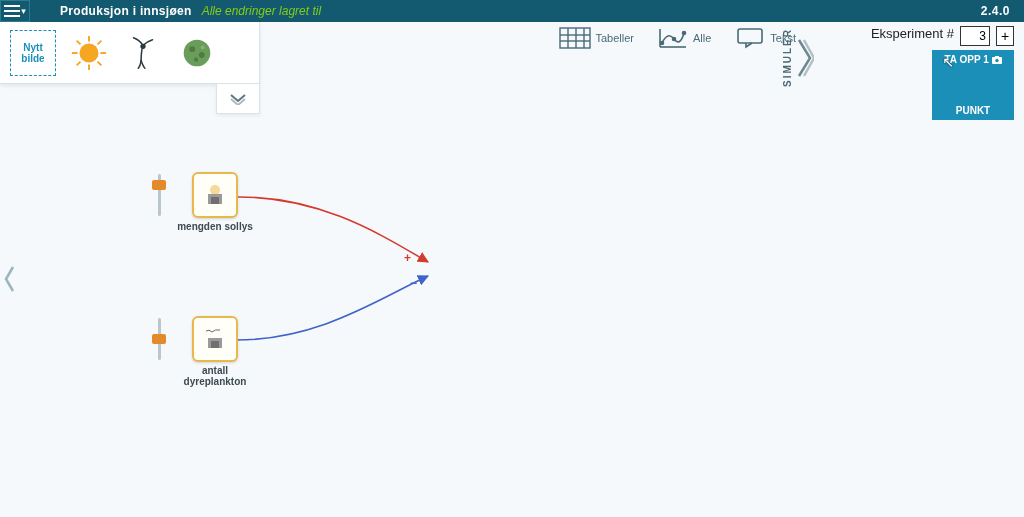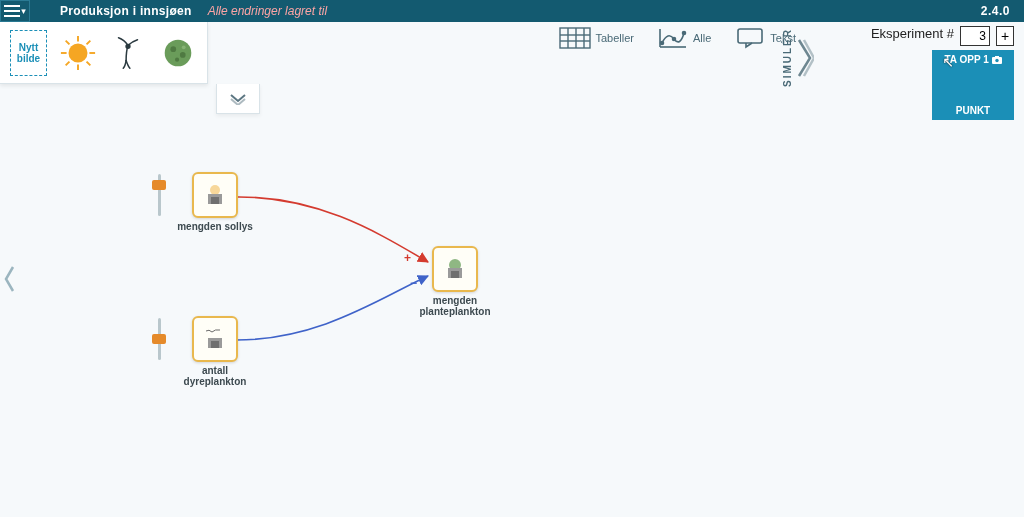--- a/index.html
+++ b/index.html
@@ -9,25 +9,25 @@
     position: absolute; left:0; top:0; width:1024px; height:22px;
     background:#135a70; color:#fff; display:flex; align-items:center;
     font-size:12px;
   }
   .menu-btn {
     width:30px; height:22px; display:flex; align-items:center; justify-content:center;
     border:1px solid #2a7a94; background:#135a70;
   }
   .menu-btn svg { fill:#fff; }
   .title { margin-left:12px; font-weight:600; letter-spacing:.3px; white-space:nowrap;padding-left:18px; }
-  .saved { margin-left:16px; font-style:italic; color:#fca5a5; white-space:nowrap; }
+  .saved { margin-left:10px; font-style:italic; color:#84cc16; white-space:nowrap; }
   .version { margin-left:auto; margin-right:14px; font-weight:600; letter-spacing:.5px; }
   
   .palette {
-    position:absolute; left:0; top:22px; width:208px; height:62px;
+    position:absolute; left:0; top:22px; width:260px; height:62px;
     background:#fff; border-right:1px solid #d9e3e8; border-bottom:1px solid #d9e3e8;
     display:flex; align-items:center; gap:12px; padding:6px 10px;
     box-shadow: 0 2px 4px rgba(0,0,0,0.08);
   }
   .new-img {
     width:46px; height:46px; border:1.5px dashed #1b8fb7; color:#1b8fb7;
     display:flex; align-items:center; justify-content:center; text-align:center;
     font-size:10px; line-height:11px; font-weight:600;
   }
   .pal-item { width:42px; height:42px; display:flex; align-items:center; justify-content:center; }
@@ -277,23 +277,13 @@
             <path d="M10 4 Q13 1 18 2"></path>
             <path d="M10 4 Q7 1 4 3"></path>
           </g>
         <rect x="6" y="10" width="14" height="10" fill="#9a9a9a"></rect>
         <rect x="9" y="13" width="8" height="7" fill="#6f6f6f"></rect>
       </svg>
     </div>
     <div class="node-label">antall dyreplankton</div>
   </div>
 
-  <div class="node" style="left:410px; top:162px;">
-    <div class="node-box">
-      <svg class="node-icon-inner" viewBox="0 0 26 22">
-        <circle cx="13" cy="7" r="6" fill="#8fb783"></circle>
-        <rect x="6" y="10" width="14" height="10" fill="#9a9a9a"></rect>
-        <rect x="9" y="13" width="8" height="7" fill="#6f6f6f"></rect>
-      </svg>
-    </div>
-    <div class="node-label">mengden planteplankton</div>
-  </div>
 </div>
 
 </body></html>

